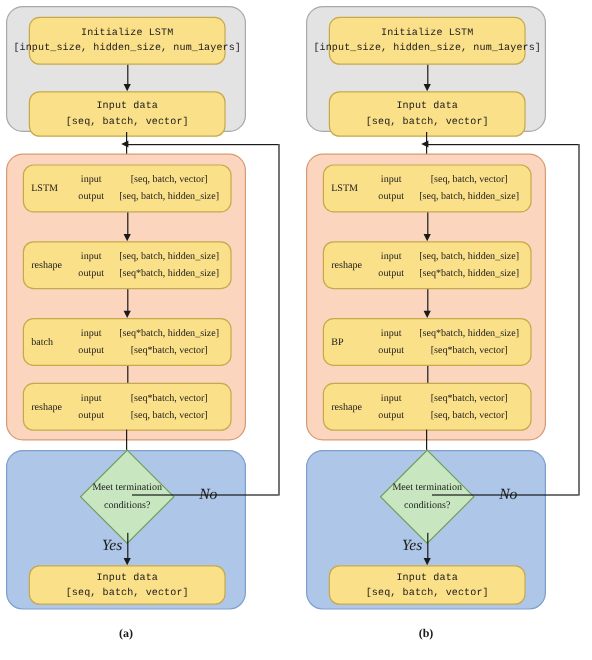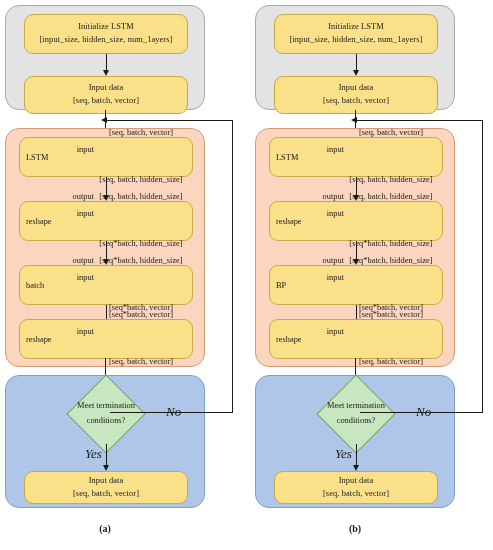--- a/index.html
+++ b/index.html
@@ -43,20 +43,21 @@
     display:flex;
     flex-direction:column;
     align-items:center;
     justify-content:center;
   }
   .box .line{
     font-size:8.4px;
     line-height:1.05;
     white-space:nowrap;
     letter-spacing:.1px;
+    font-family:Liberation Mono, monospace;
   }
   .box .line.t1{margin-bottom:4px;}
 
   
   .iobox{
     position:absolute;
     box-sizing:border-box;
     background:#fbe08a;
     border:1px solid #c8a94a;
     border-radius:9px;
@@ -75,21 +76,21 @@
     justify-content:center;
   }
   .iobox .row{
     display:flex;
     align-items:center;
     font-size:8.4px;
     line-height:1.05;
     white-space:nowrap;
   }
   .iobox .row.first{margin-bottom:5px;}
-  .iobox .row .k{width:36px;flex:0 0 36px;text-align:right;margin-top:33px;}
+  .iobox .row .k{width:36px;flex:0 0 36px;text-align:center;}
   .iobox .row .v{flex:1;text-align:center;}
 
   
   .diamond{
     position:absolute;
     background:#c8e6c0;
     border:1px solid #6f9c64;
     transform:rotate(45deg);
     box-sizing:border-box;
   }

